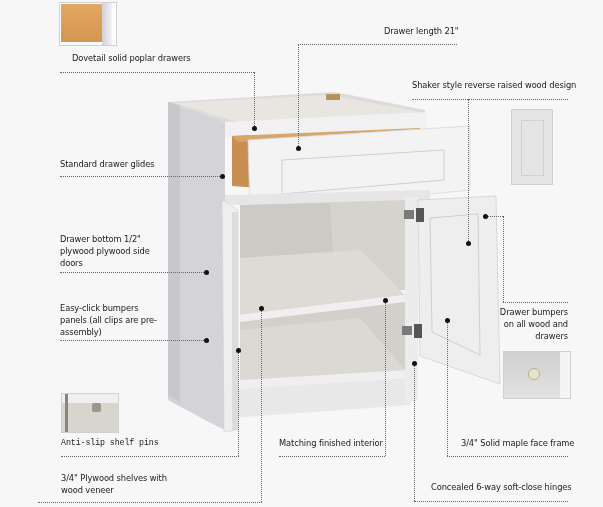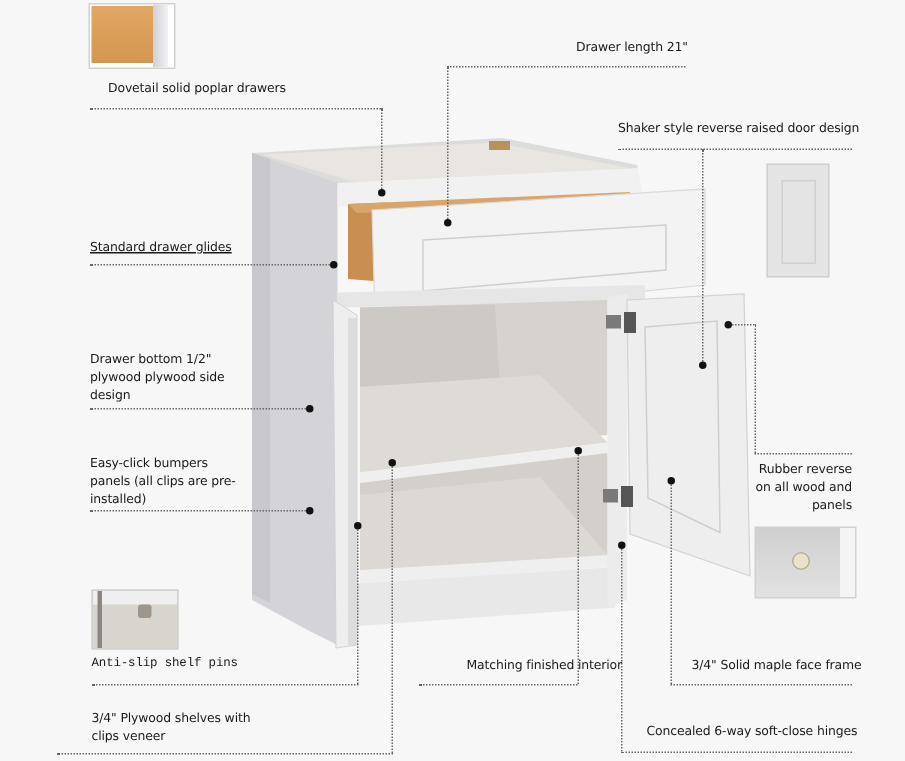--- a/index.html
+++ b/index.html
@@ -72,43 +72,43 @@
   <div style="position:absolute;left:24px;top:16px;width:10px;height:10px;border-radius:50%;background:#e9e3c9;border:1px solid #b9b092;"></div>
 </div>
 <div class="inset" style="left:61px;top:393px;width:56px;height:38px;background:#d8d5cf;">
   <div style="position:absolute;left:0;top:0;width:56px;height:9px;background:#efefef;"></div>
   <div style="position:absolute;left:3px;top:0;width:3px;height:38px;background:#8a8580;"></div>
   <div style="position:absolute;left:30px;top:9px;width:9px;height:9px;background:#9c968c;border-radius:2px;"></div>
 </div>
 
 <div class="lbl" style="left:60px;top:52px;margin-left:12px;">Dovetail solid poplar drawers</div>
 <div class="lbl" style="left:384px;top:25px;">Drawer length 21"</div>
-<div class="lbl" style="left:412px;top:79px;">Shaker style reverse raised door design</div>
-<div class="lbl" style="left:60px;top:158px;text-decoration:underline;">Standard drawer glides</div>
+<div class="lbl" style="left:412px;top:79px;">Shaker style reverse raised wood design</div>
+<div class="lbl" style="left:60px;top:158px;">Standard drawer glides</div>
 <div class="lbl" style="left:60px;top:233px;">
   <div>Drawer bottom 1/2"</div>
   <div>plywood plywood side</div>
-  <div>design</div>
+  <div>doors</div>
 </div>
 <div class="lbl" style="left:60px;top:302px;">
   <div>Easy-click bumpers</div>
   <div>panels (all clips are pre-</div>
-  <div>installed)</div>
+  <div>assembly)</div>
 </div>
 <div class="lbl r" style="left:482px;top:306px;width:86px;">
-  <div>Rubber reverse</div>
+  <div>Drawer bumpers</div>
   <div>on all wood and</div>
-  <div>panels</div>
+  <div>drawers</div>
 </div>
 <div class="lbl" style="left:61px;top:437px;font-family:Liberation Mono, monospace;">Anti-slip shelf pins</div>
 <div class="lbl" style="left:61px;top:472px;">
   <div>3/4" Plywood shelves with</div>
-  <div>clips veneer</div>
+  <div>wood veneer</div>
 </div>
-<div class="lbl" style="left:279px;top:437px;margin-left:32px;">Matching finished interior</div>
+<div class="lbl" style="left:279px;top:437px;">Matching finished interior</div>
 <div class="lbl" style="left:461px;top:437px;">3/4" Solid maple face frame</div>
 <div class="lbl" style="left:431px;top:481px;">Concealed 6-way soft-close hinges</div>
 
 <div class="hl" style="left:60px;top:72px;width:194px;"></div>
 <div class="vl" style="left:254px;top:72px;height:56px;"></div>
 <div class="dot" style="left:252px;top:126px;"></div>
 
 <div class="hl" style="left:298px;top:44px;width:159px;"></div>
 <div class="vl" style="left:298px;top:44px;height:104px;"></div>
 <div class="dot" style="left:296px;top:146px;"></div>

